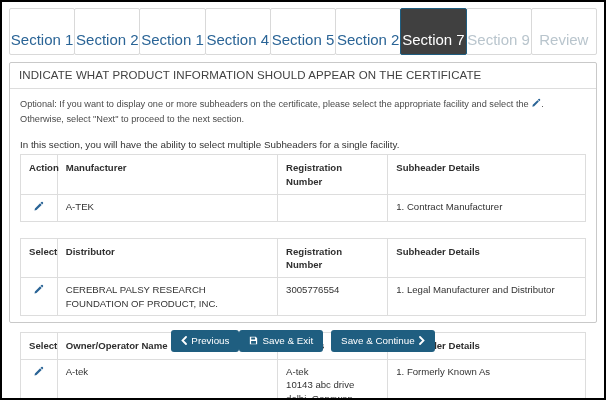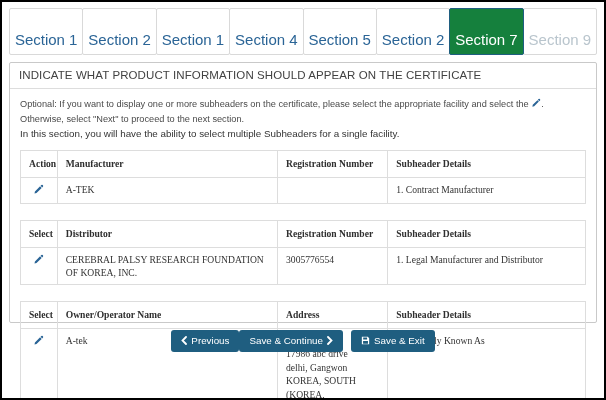--- a/index.html
+++ b/index.html
@@ -21,21 +21,21 @@
     color: #2a6496;
     background: #fff;
     border: 1px solid #d9d9d9;
     border-radius: 2px;
     margin-left: -1px;
     cursor: pointer;
     white-space: nowrap;
   }
   .tab:first-child { margin-left: 0; }
   .tab.active {
-    background: #15803d;
+    background: #404040;
     border-color: #1f5e80;
     color: #ffffff;
     z-index: 2;
   }
   .tab.disabled { color: #b9c5cd; cursor: default; }
 
   
   .panel {
     margin: 7px 7px 0;
     border: 1px solid #c9c9c9;
@@ -51,32 +51,31 @@
     letter-spacing: 0.1px;
   }
   .note {
     margin: 8px 10px 0;
     font-size: 9.2px;
     color: #4a4a4a;
     line-height: 1.65;
   }
   .note .inline-pencil svg { vertical-align: -1px; }
   .intro {
-    margin: 1px 10px 0;
+    margin: 12px 10px 0;
     font-size: 9.8px;
     color: #333;
   }
 
   
   table {
     border-collapse: collapse;
     width: calc(100% - 20px);
-    margin: 11px 10px 0;
+    margin: 4px 10px 0;
     table-layout: fixed;
-    font-family: Liberation Serif, serif;
   }
   th, td {
     border: 1px solid #ddd;
     padding: 5px 8px;
     font-size: 9.6px;
     text-align: left;
     vertical-align: top;
     color: #333;
     line-height: 1.4;
   }
@@ -119,20 +118,21 @@
 
 <div class="tabbar">
   <div class="tab">Section 1</div>
   <div class="tab">Section 2</div>
   <div class="tab">Section 1</div>
   <div class="tab">Section 4</div>
   <div class="tab">Section 5</div>
   <div class="tab">Section 2</div>
   <div class="tab active">Section 7</div>
   <div class="tab disabled">Section 9</div>
+  <div class="tab disabled">Review</div>
 </div>
 
 <div class="panel">
 
   <div class="panel-header">INDICATE WHAT PRODUCT INFORMATION SHOULD APPEAR ON THE CERTIFICATE</div>
 
   <div class="note">
     <span>Optional: If you want to display one or more subheaders on the certificate, please select the appropriate facility and select the</span>
     <span class="inline-pencil"><svg width="10" height="10" viewBox="0 0 16 16" fill="#2a6496">
           <path d="M12.1 1.6a1.4 1.4 0 0 1 2 0l.3.3a1.4 1.4 0 0 1 0 2l-1.1 1.1-2.3-2.3 1.1-1.1zM10.3 3.4l2.3 2.3-7.5 7.5-2.9.6.6-2.9 7.5-7.5z"></path>
@@ -185,21 +185,21 @@
         <th>Subheader Details</th>
       </tr>
     </thead>
     <tbody>
       <tr>
         <td class="action-cell">
           <span class="pencil-btn"><svg width="11" height="11" viewBox="0 0 16 16" fill="#2a6496">
                 <path d="M12.1 1.6a1.4 1.4 0 0 1 2 0l.3.3a1.4 1.4 0 0 1 0 2l-1.1 1.1-2.3-2.3 1.1-1.1zM10.3 3.4l2.3 2.3-7.5 7.5-2.9.6.6-2.9 7.5-7.5z"></path>
               </svg></span>
         </td>
-        <td>CEREBRAL PALSY RESEARCH FOUNDATION OF KOREA, INC.</td>
+        <td>CEREBRAL PALSY RESEARCH FOUNDATION OF PRODUCT, INC.</td>
         <td>3005776554</td>
         <td>1. Legal Manufacturer and Distributor</td>
       </tr>
     </tbody>
   </table>
 
   <table style="margin-top:16px;">
     <colgroup>
         <col class="c-action">
         <col class="c-name">
@@ -217,46 +217,46 @@
     <tbody>
       <tr>
         <td class="action-cell">
           <span class="pencil-btn"><svg width="11" height="11" viewBox="0 0 16 16" fill="#2a6496">
                 <path d="M12.1 1.6a1.4 1.4 0 0 1 2 0l.3.3a1.4 1.4 0 0 1 0 2l-1.1 1.1-2.3-2.3 1.1-1.1zM10.3 3.4l2.3 2.3-7.5 7.5-2.9.6.6-2.9 7.5-7.5z"></path>
               </svg></span>
         </td>
         <td>A-tek</td>
         <td>
           <span class="addr-line">A-tek</span>
-          <span class="addr-line">17986 abc drive</span>
+          <span class="addr-line">10143 abc drive</span>
           <span class="addr-line">delhi, Gangwon</span>
           <span class="addr-line">KOREA, SOUTH (KOREA,</span>
 
         </td>
         <td>1. Formerly Known As</td>
       </tr>
     </tbody>
   </table>
 
 </div>
 
 <div class="footer">
   <button class="btn">
     <span class="chev"><svg width="6" height="9" viewBox="0 0 6 9">
           <path d="M5 1L1.5 4.5 5 8" stroke="#ffffff" stroke-width="1.8" fill="none" stroke-linecap="round"></path>
         </svg></span>
     <span>Previous</span>
   </button>
   <div class="btn-group">
     <button class="btn">
+      <span class="chev"><svg width="9" height="9" viewBox="0 0 16 16" fill="#ffffff">
+            <path d="M1.5 1.5h10.6l2.4 2.4v10.6H1.5V1.5zm2.4 1.2v3.6h6.9V2.7H3.9zm-.2 6.4v4.6h8.7V9.1H3.7z"></path>
+          </svg></span>
+      <span>Save &amp; Exit</span>
+    </button>
+    <button class="btn">
       <span>Save &amp; Continue</span>
       <span class="chev"><svg width="6" height="9" viewBox="0 0 6 9">
             <path d="M1 1l3.5 3.5L1 8" stroke="#ffffff" stroke-width="1.8" fill="none" stroke-linecap="round"></path>
           </svg></span>
     </button>
-    <button class="btn">
-      <span class="chev"><svg width="9" height="9" viewBox="0 0 16 16" fill="#ffffff">
-            <path d="M1.5 1.5h10.6l2.4 2.4v10.6H1.5V1.5zm2.4 1.2v3.6h6.9V2.7H3.9zm-.2 6.4v4.6h8.7V9.1H3.7z"></path>
-          </svg></span>
-      <span>Save &amp; Exit</span>
-    </button>
   </div>
 </div>
 
 </body></html>

